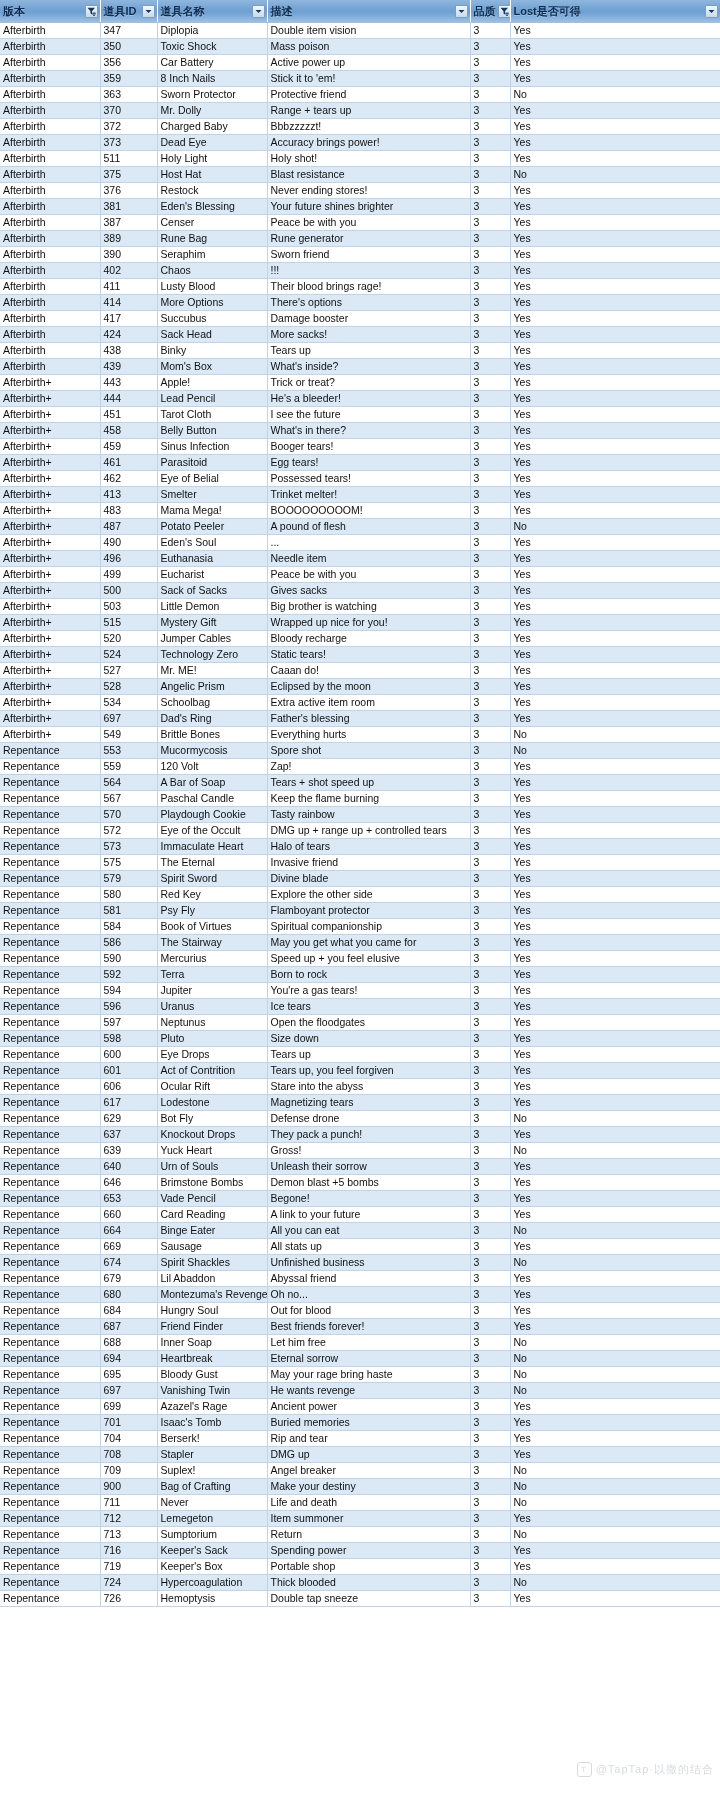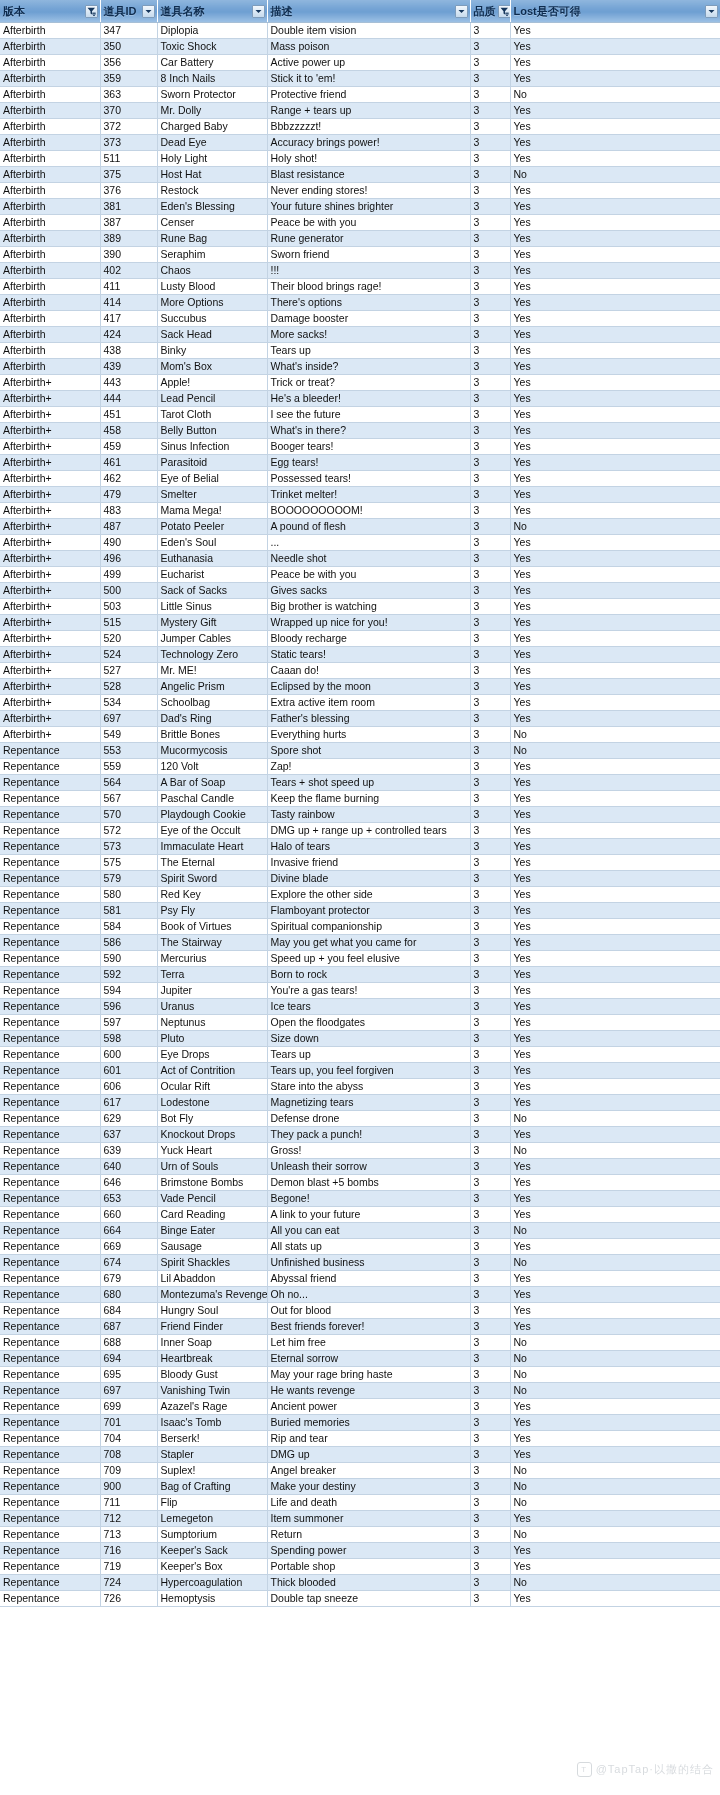--- a/index.html
+++ b/index.html
@@ -449,21 +449,21 @@
         <tr class="odd">
           <td class="c-version">Afterbirth+</td>
           <td class="c-id">462</td>
           <td class="c-name">Eye of Belial</td>
           <td class="c-desc">Possessed tears!</td>
           <td class="c-quality">3</td>
           <td class="c-lost">Yes</td>
         </tr>
         <tr class="even">
           <td class="c-version">Afterbirth+</td>
-          <td class="c-id">479</td>
+          <td class="c-id">413</td>
           <td class="c-name">Smelter</td>
           <td class="c-desc">Trinket melter!</td>
           <td class="c-quality">3</td>
           <td class="c-lost">Yes</td>
         </tr>
         <tr class="odd">
           <td class="c-version">Afterbirth+</td>
           <td class="c-id">483</td>
           <td class="c-name">Mama Mega!</td>
           <td class="c-desc">BOOOOOOOOOM!</td>
@@ -483,21 +483,21 @@
           <td class="c-id">490</td>
           <td class="c-name">Eden's Soul</td>
           <td class="c-desc">...</td>
           <td class="c-quality">3</td>
           <td class="c-lost">Yes</td>
         </tr>
         <tr class="even">
           <td class="c-version">Afterbirth+</td>
           <td class="c-id">496</td>
           <td class="c-name">Euthanasia</td>
-          <td class="c-desc">Needle shot</td>
+          <td class="c-desc">Needle item</td>
           <td class="c-quality">3</td>
           <td class="c-lost">Yes</td>
         </tr>
         <tr class="odd">
           <td class="c-version">Afterbirth+</td>
           <td class="c-id">499</td>
           <td class="c-name">Eucharist</td>
           <td class="c-desc">Peace be with you</td>
           <td class="c-quality">3</td>
           <td class="c-lost">Yes</td>
@@ -506,21 +506,21 @@
           <td class="c-version">Afterbirth+</td>
           <td class="c-id">500</td>
           <td class="c-name">Sack of Sacks</td>
           <td class="c-desc">Gives sacks</td>
           <td class="c-quality">3</td>
           <td class="c-lost">Yes</td>
         </tr>
         <tr class="odd">
           <td class="c-version">Afterbirth+</td>
           <td class="c-id">503</td>
-          <td class="c-name">Little Sinus</td>
+          <td class="c-name">Little Demon</td>
           <td class="c-desc">Big brother is watching</td>
           <td class="c-quality">3</td>
           <td class="c-lost">Yes</td>
         </tr>
         <tr class="even">
           <td class="c-version">Afterbirth+</td>
           <td class="c-id">515</td>
           <td class="c-name">Mystery Gift</td>
           <td class="c-desc">Wrapped up nice for you!</td>
           <td class="c-quality">3</td>
@@ -954,21 +954,21 @@
           <td class="c-version">Repentance</td>
           <td class="c-id">900</td>
           <td class="c-name">Bag of Crafting</td>
           <td class="c-desc">Make your destiny</td>
           <td class="c-quality">3</td>
           <td class="c-lost">No</td>
         </tr>
         <tr class="odd">
           <td class="c-version">Repentance</td>
           <td class="c-id">711</td>
-          <td class="c-name">Flip</td>
+          <td class="c-name">Never</td>
           <td class="c-desc">Life and death</td>
           <td class="c-quality">3</td>
           <td class="c-lost">No</td>
         </tr>
         <tr class="even">
           <td class="c-version">Repentance</td>
           <td class="c-id">712</td>
           <td class="c-name">Lemegeton</td>
           <td class="c-desc">Item summoner</td>
           <td class="c-quality">3</td>

